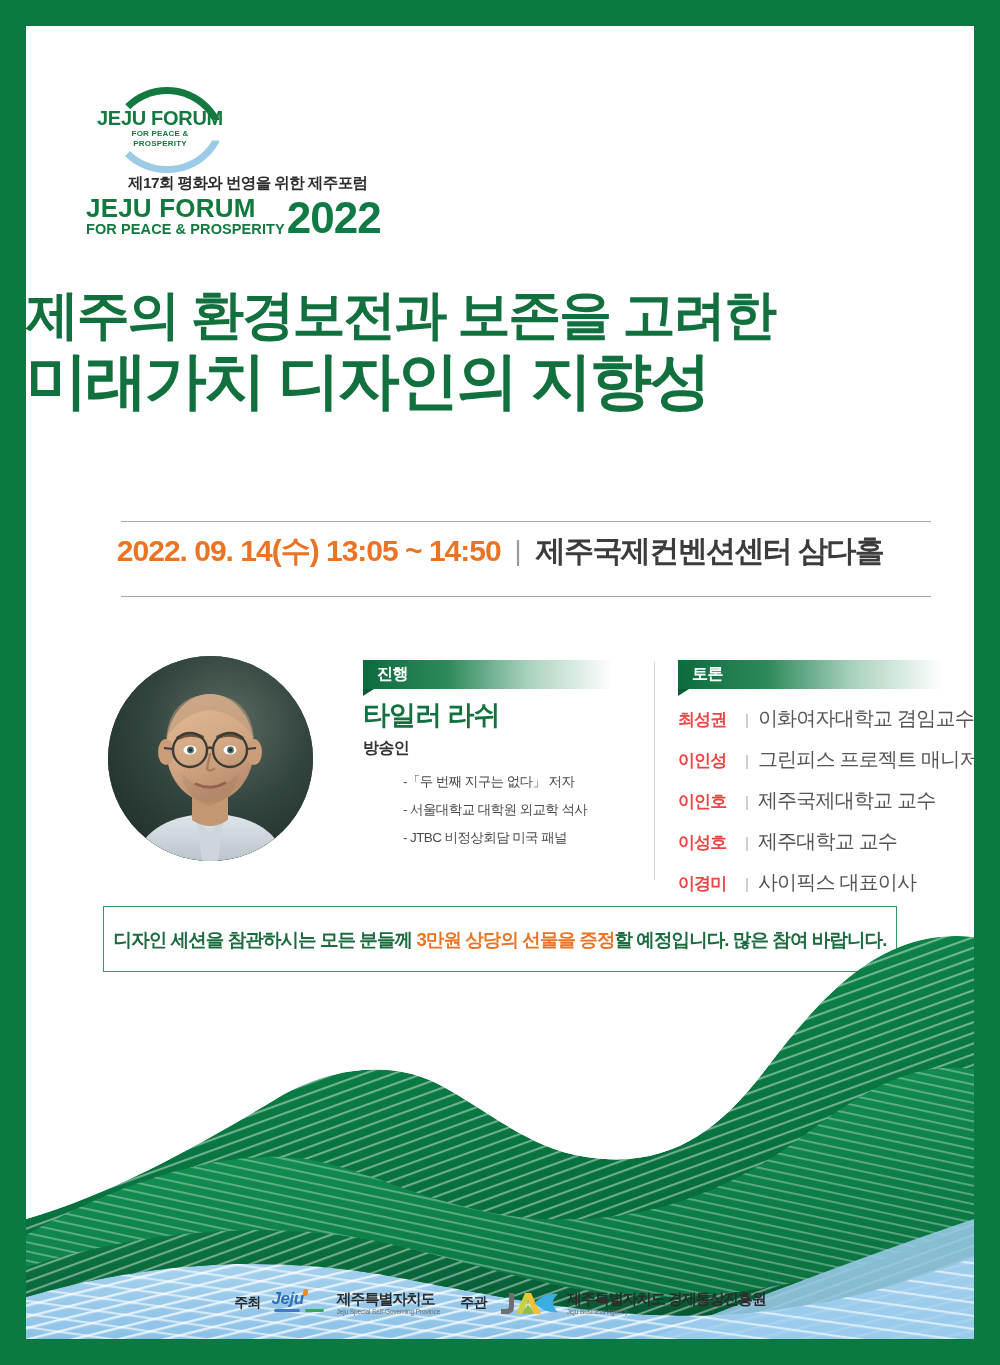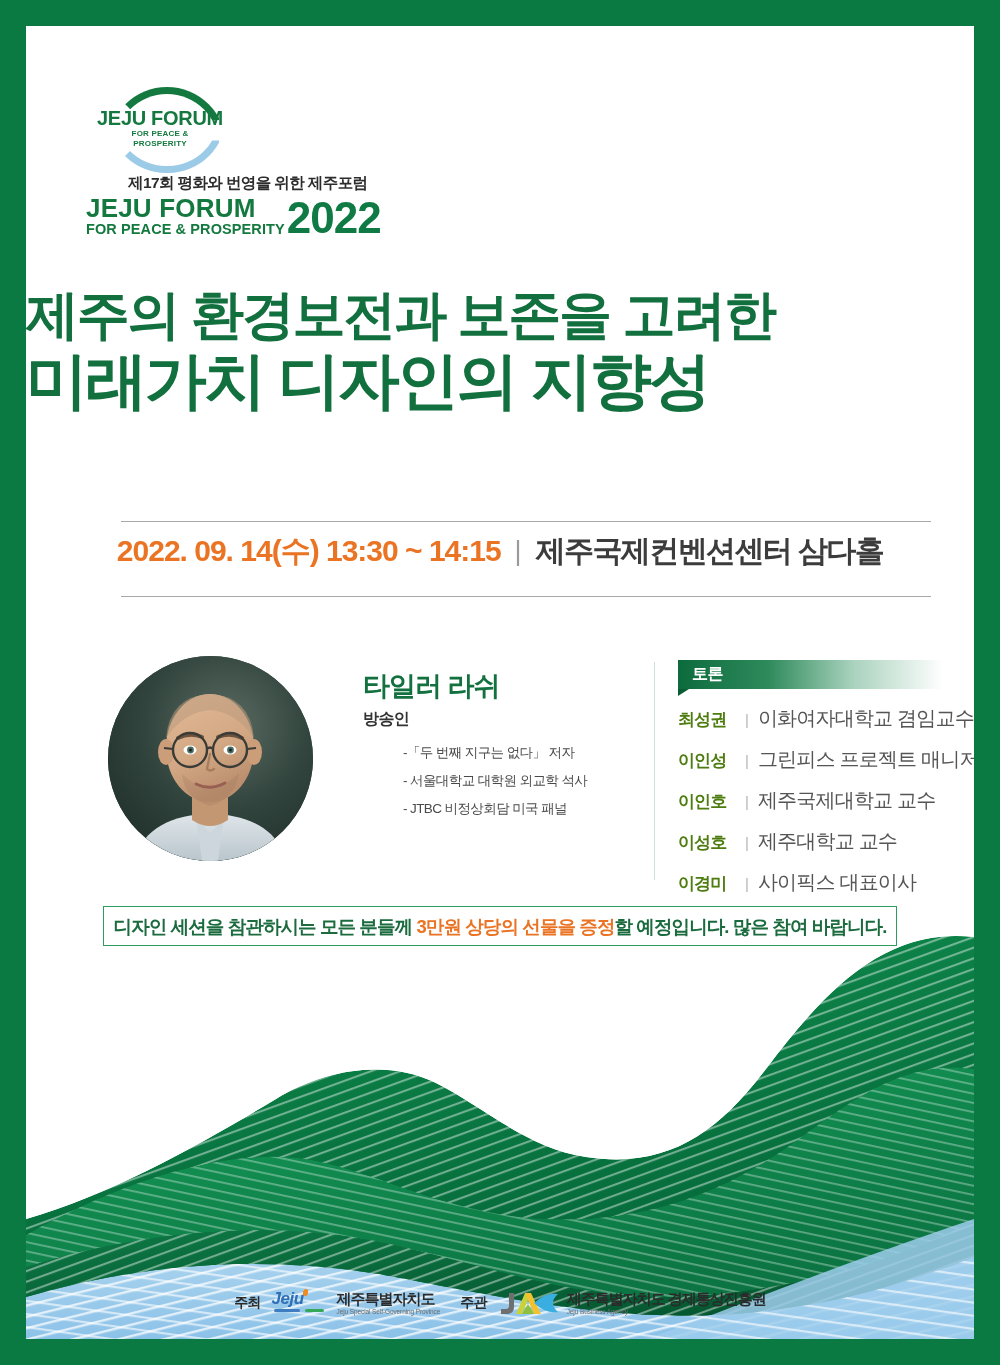--- a/index.html
+++ b/index.html
@@ -138,29 +138,29 @@
     position:absolute;left:628px;top:636px;width:1px;height:218px;
     background:#cfdfd6;
   }
 
   .panel-list{margin-top:16px;}
   .panel-row{
     display:flex;align-items:baseline;gap:9px;
     margin-bottom:14px;white-space:nowrap;
   }
   .p-name{
-    font-size:17px;font-weight:bold;color:#4d7c0f;letter-spacing:-0.9px;
+    font-size:17px;font-weight:bold;color:#ef4444;letter-spacing:-0.9px;
     min-width:58px;
   }
   .p-bar{font-size:15px;color:#b5b5b5;}
   .p-aff{font-size:20px;color:#555555;letter-spacing:-0.8px;}
 
   
   .notice{
-    position:absolute;left:77px;top:880px;width:794px;height:40px;
+    position:absolute;left:77px;top:880px;width:794px;height:66px;
     border:1.5px solid #2f9c5f;
     display:flex;align-items:center;justify-content:center;
     box-sizing:border-box;
   }
   .notice span{
     font-size:18.5px;font-weight:bold;letter-spacing:-0.9px;
     color:#1b6b3e;white-space:nowrap;
   }
   .notice .hl{color:#ea7424;}
 
@@ -234,21 +234,21 @@
       </div>
     </div>
 
     <div class="title-block">
       <div class="title-line">제주의 환경보전과 보존을 고려한</div>
       <div class="title-line big">미래가치 디자인의 지향성</div>
     </div>
 
     <div class="rule top"></div>
     <div class="datebar">
-      <span class="date-txt">2022. 09. 14(수) 13:30 ~ 14:15</span>
+      <span class="date-txt">2022. 09. 14(수) 13:05 ~ 14:50</span>
       <span class="date-sep">|</span>
       <span class="venue-txt">제주국제컨벤션센터 삼다홀</span>
     </div>
     <div class="rule bot"></div>
 
     <div class="speakers">
 
       <div class="portrait">
         <svg viewBox="0 0 205 205" aria-hidden="true">
           <defs>
@@ -299,20 +299,23 @@
 
           <path d="M102 98 L99 113 Q102 116 106 113" stroke="#a87d5d" stroke-width="2.3" fill="none" stroke-linecap="round"></path>
 
           <path d="M88 128 Q102 135 117 127" stroke="#9a5f52" stroke-width="2.8" fill="none" stroke-linecap="round"></path>
 
           <path d="M74 118 Q102 146 131 117 Q128 142 102 150 Q76 142 74 118 Z" fill="#8d6b52" opacity="0.18"></path>
         </svg>
       </div>
 
       <div class="sec moderator">
+        <div class="sec-badge">
+          <span class="lbl">진행</span>
+        </div>
         <div class="mod-name">타일러 라쉬</div>
         <div class="mod-role">방송인</div>
         <ul class="mod-bio">
           <li>-「두 번째 지구는 없다」 저자</li>
           <li>- 서울대학교 대학원 외교학 석사</li>
           <li>- JTBC 비정상회담 미국 패널</li>
         </ul>
       </div>
 
       <div class="sec panel">

